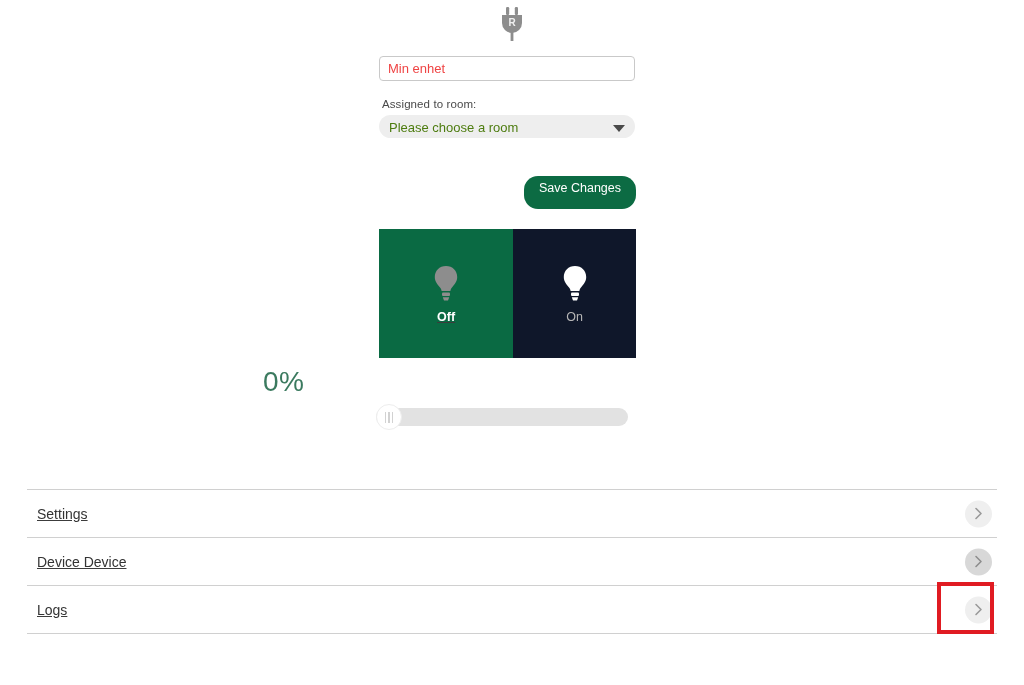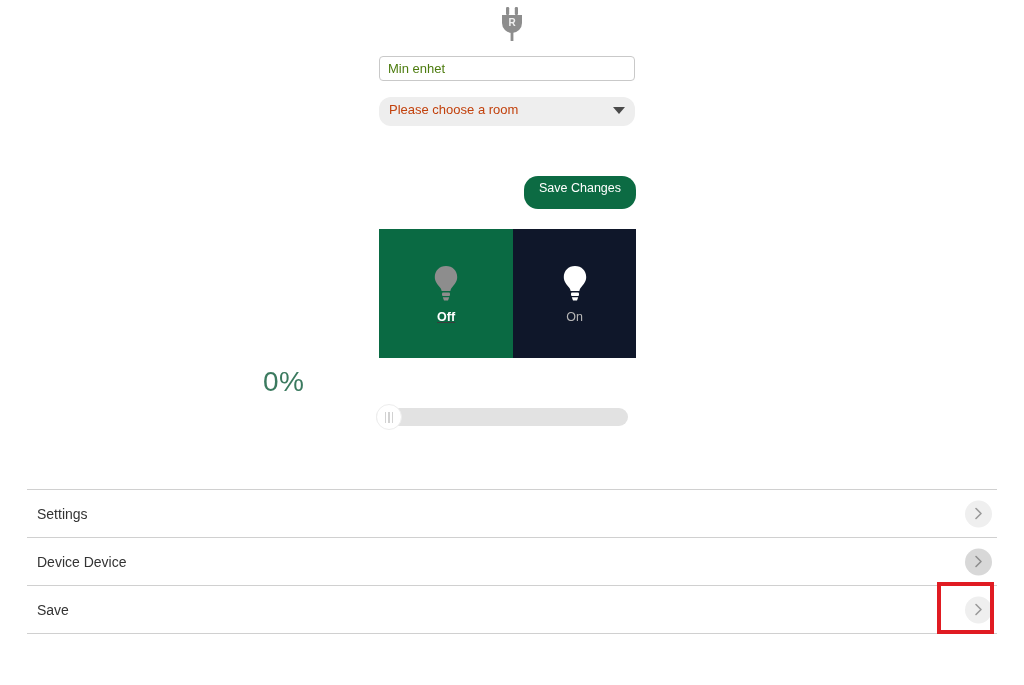--- a/index.html
+++ b/index.html
@@ -47,36 +47,36 @@
   }
   .text-input {
     box-sizing: border-box;
     width: 256px;
     height: 25px;
     border: 1px solid #c9c9c9;
     border-radius: 4px;
     background: #fff;
     font-family: "Liberation Sans", sans-serif;
     font-size: 13px;
-    color: #4d7c0f;
+    color: #ef4444;
     padding: 0 8px;
     outline: none;
   }
   .field-gap { height: 16px; }
 
   .select-box {
     box-sizing: border-box;
     position: relative;
     width: 256px;
-    height: 29px;
+    height: 23px;
     border: none;
     border-radius: 12px;
     background: #eeeeee;
     font-size: 13px;
-    color: #c2410c;
+    color: #4d7c0f;
     line-height: 25px;
     padding: 0 28px 0 10px;
     cursor: pointer;
     user-select: none;
   }
   .caret {
     position: absolute;
     right: 10px;
     top: 10px;
     width: 0; height: 0;
@@ -194,20 +194,21 @@
     top: 489px;
     width: 970px;
   }
   .acc-row {
     position: relative;
     height: 47px;
     border-top: 1px solid #d0d0d0;
     display: flex;
     align-items: center;
     cursor: pointer;
+    text-decoration: underline;
   }
   .acc-row:last-child {
     border-bottom: 1px solid #d0d0d0;
   }
   .acc-label {
     margin-left: 10px;
     font-size: 14px;
     color: #333333;
     line-height: 18px;
   }
@@ -247,20 +248,21 @@
     <rect x="17.8" y="1" width="3.2" height="8" rx="1.2" fill="#8d8d8d"></rect>
     <path d="M5 9 h20 v8 a10 10 0 0 1 -20 0 z" fill="#8d8d8d"></path>
     <text x="15" y="19.5" font-family="Liberation Sans, sans-serif" font-size="10" font-weight="bold" fill="#f0f0f0" text-anchor="middle">R</text>
     <rect x="13.6" y="26" width="2.8" height="9" fill="#8d8d8d"></rect>
   </svg>
 </div>
 
 <div class="form-col">
   <input class="text-input" type="text" value="Min enhet" style="">
   <div class="field-gap"></div>
+  <div class="field-label">Assigned to room:</div>
   <div class="select-box">
     <span>Please choose a room</span>
     <span class="caret"></span>
   </div>
 </div>
 
 <div class="save-row">
   <button class="save-btn">Save Changes</button>
 </div>
 
@@ -309,21 +311,21 @@
   <div class="acc-row">
     <span class="acc-label">Device Device</span>
     <span class="acc-chevron hl">
       <svg class="chev-svg" viewBox="0 0 11 14">
         <polyline points="3,2 8,7 3,12" fill="none" stroke="#8e8e8e" stroke-width="1.6" stroke-linecap="round" stroke-linejoin="round"></polyline>
       </svg>
     </span>
   </div>
 
   <div class="acc-row">
-    <span class="acc-label">Save</span>
+    <span class="acc-label">Logs</span>
     <span class="acc-chevron">
       <svg class="chev-svg" viewBox="0 0 11 14">
         <polyline points="3,2 8,7 3,12" fill="none" stroke="#9a9a9a" stroke-width="1.6" stroke-linecap="round" stroke-linejoin="round"></polyline>
       </svg>
     </span>
   </div>
 
 </div>
 
 <div class="highlight-box"></div>

